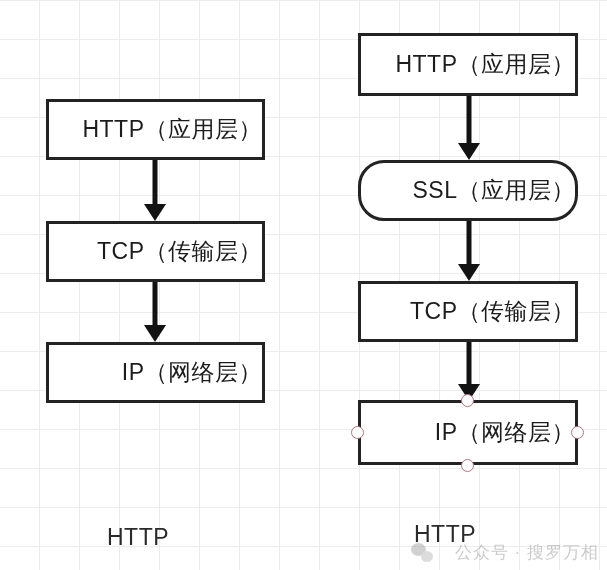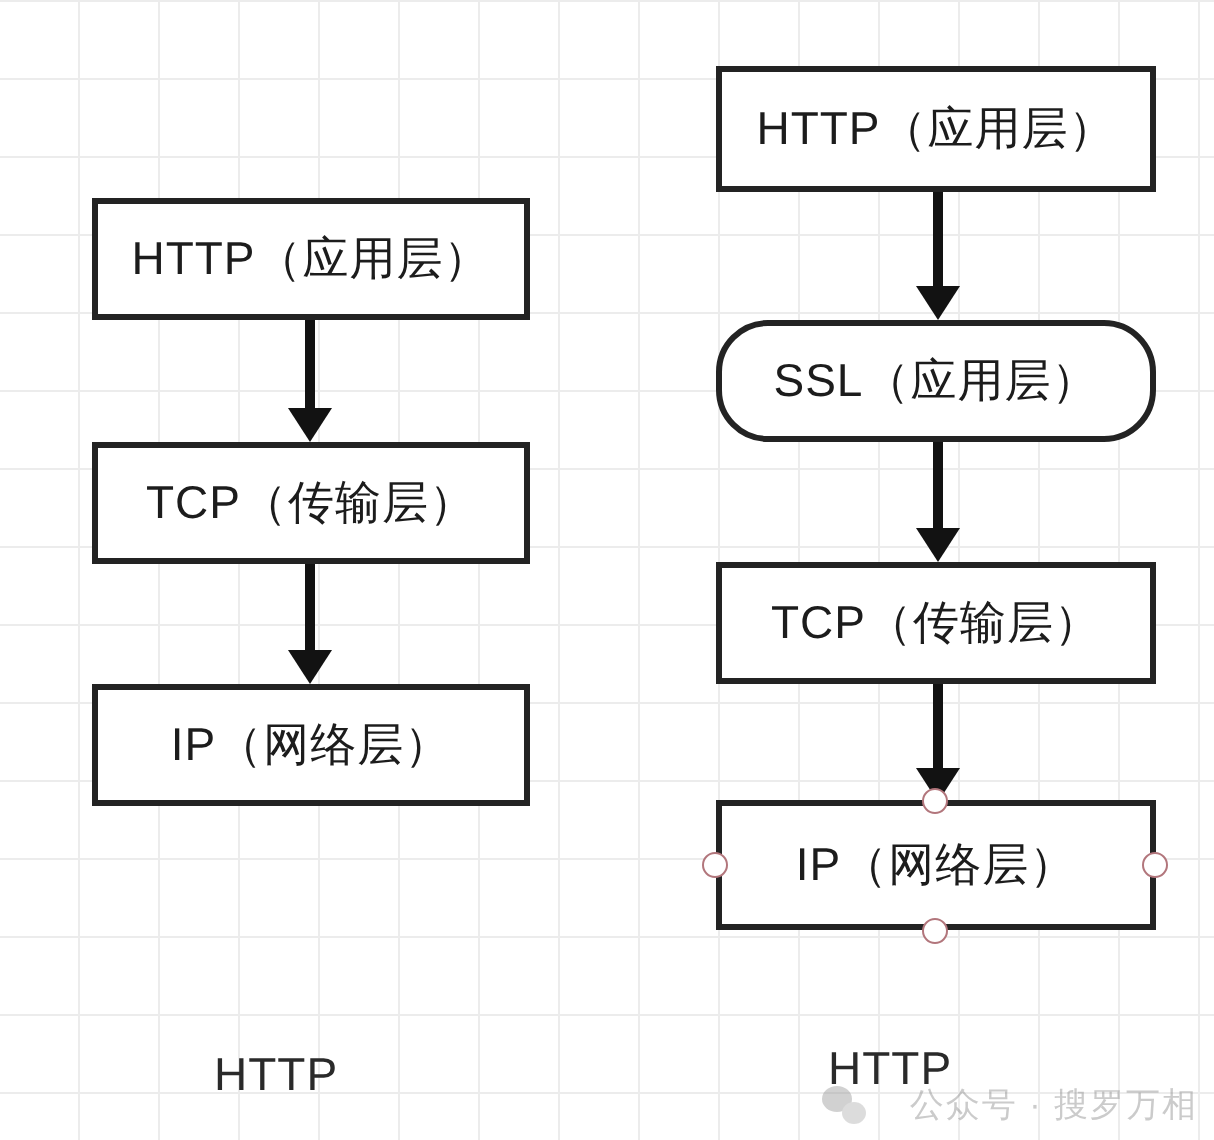--- a/index.html
+++ b/index.html
@@ -22,21 +22,21 @@
   }
 
   
   .layer-box {
     position: absolute;
     box-sizing: border-box;
     background: #ffffff;
     border: 3px solid #232323;
     display: flex;
     align-items: center;
-    justify-content: center;
+    justify-content: flex-end;
   }
   .layer-box .layer-label {
     font-size: 23px;
     color: #1c1c1c;
     letter-spacing: 0.5px;
     line-height: 1;
     white-space: nowrap;
   }
 
   

